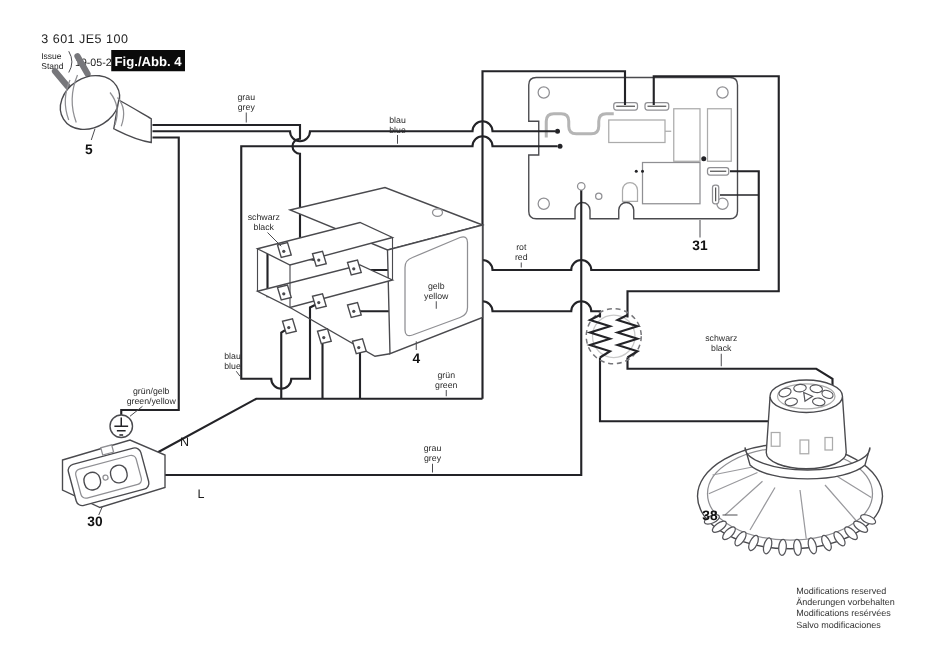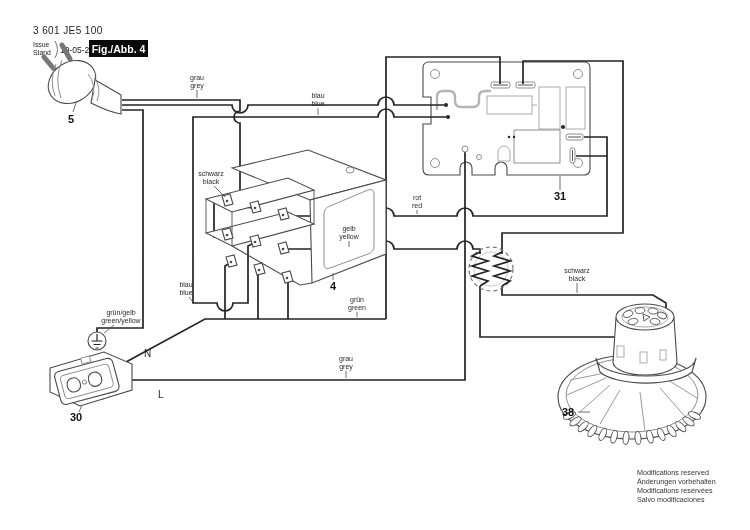--- a/index.html
+++ b/index.html
@@ -1,17 +1,17 @@
 <!DOCTYPE html>
 <html><head>
 <meta charset="utf-8">
 <style>
   html,body{margin:0;padding:0;background:#ffffff;}
   .stage{position:relative;width:750px;height:530px;background:#fff;overflow:hidden;
-         font-family:"Liberation Sans", sans-serif;border-radius:15px;}
+         font-family:"Liberation Sans", sans-serif;}
   svg{display:block;}
   text{font-family:"Liberation Sans", sans-serif;}
   .wire{stroke:#232327;stroke-width:1.7;fill:none;}
   .wire-thin{stroke:#232327;stroke-width:1.3;fill:none;}
   .comp{stroke:#4a4a4e;stroke-width:1.1;fill:#ffffff;}
   .comp-light{stroke:#ababab;stroke-width:1;fill:#ffffff;}
   .comp-mid{stroke:#8f8f93;stroke-width:1;fill:#ffffff;}
   .trace{stroke:#b5b5b5;stroke-width:2.4;fill:none;}
   .leader{stroke:#4c4c50;stroke-width:0.8;fill:none;}
   .lbl{font-size:7px;fill:#2a2a2a;text-anchor:middle;}

